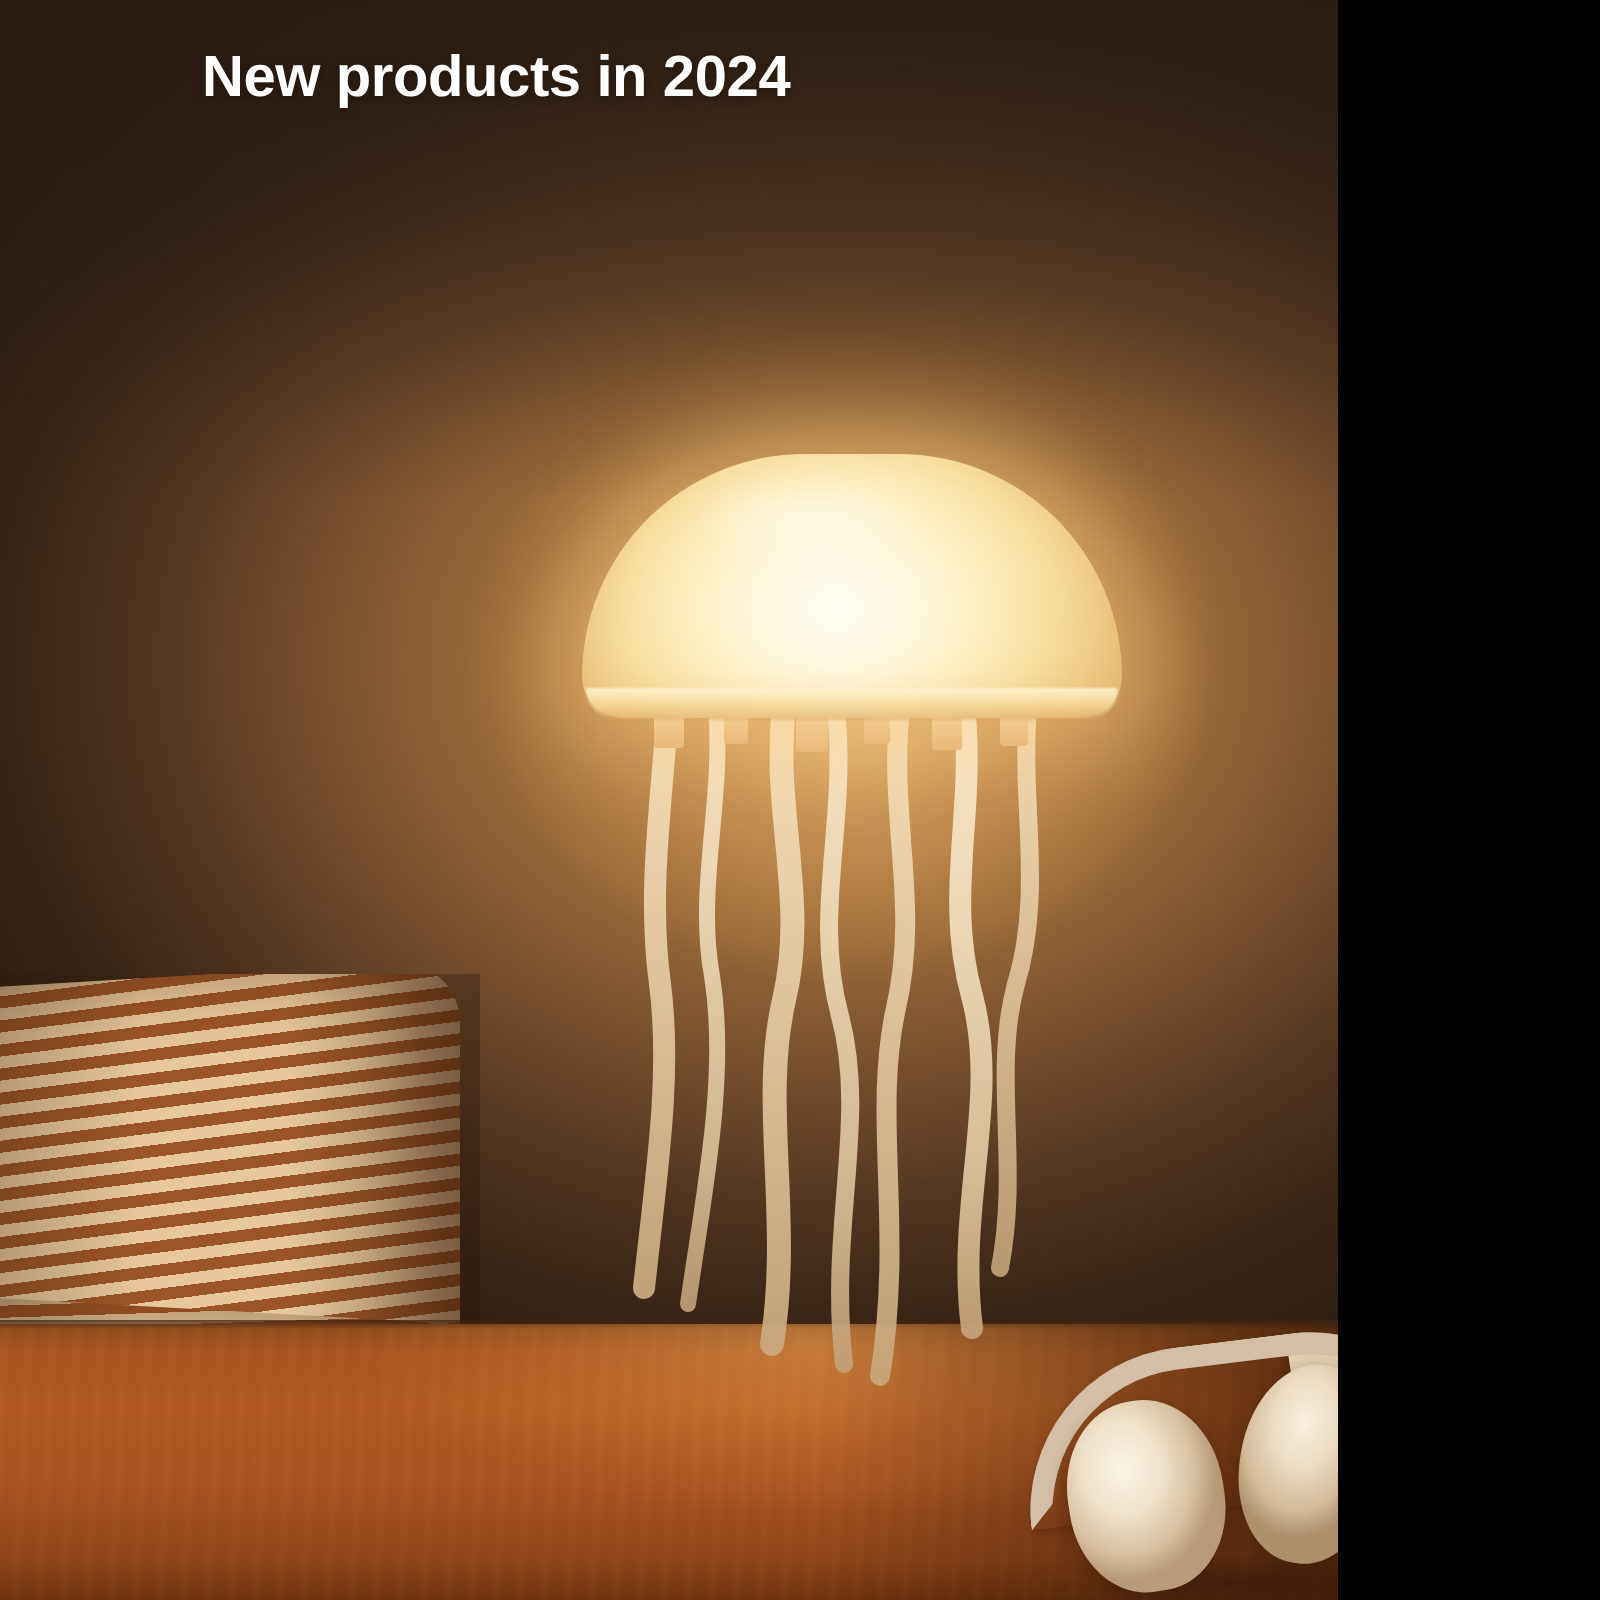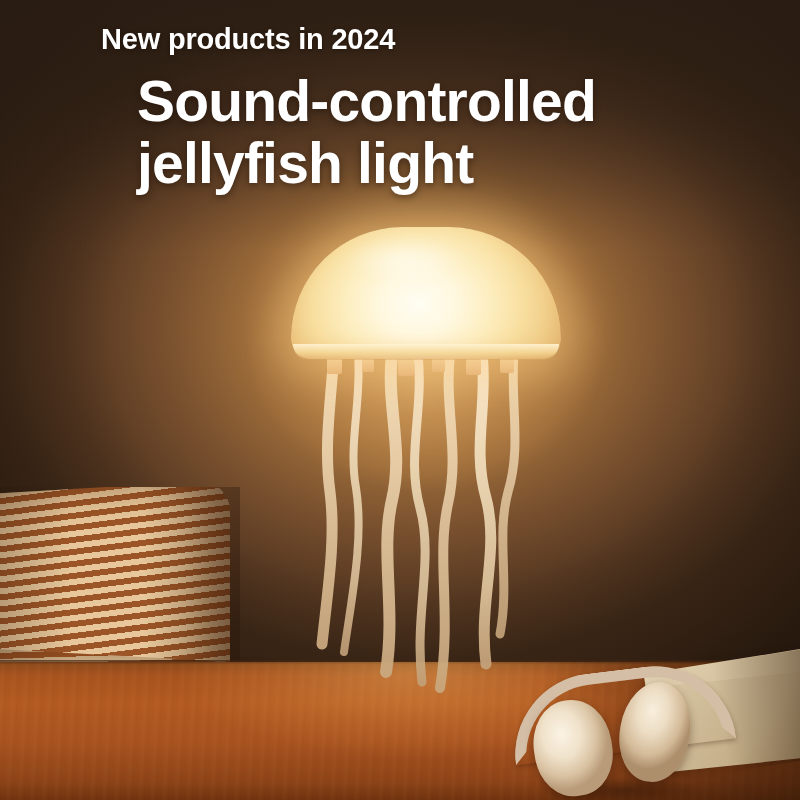--- a/index.html
+++ b/index.html
@@ -3,21 +3,21 @@
 <meta charset="utf-8">
 <title>Sound-controlled jellyfish light</title>
 <style>
   html, body {
     margin: 0;
     padding: 0;
     background: #000;
   }
   .stage {
     position: relative;
-    width: 800px;
+    width: 669px;
     height: 800px;
     overflow: hidden;
     font-family: "Liberation Sans", "DejaVu Sans", sans-serif;
     background: #6b4626;
     user-select: none;
   }
 
   
   .wall {
     position: absolute;
@@ -403,20 +403,16 @@
   <div class="stub" style="left:432px;top:352px;width:13px;height:20px;"></div>
   <div class="stub" style="left:466px;top:352px;width:15px;height:23px;"></div>
   <div class="stub" style="left:500px;top:352px;width:14px;height:21px;"></div>
 
   <div class="dome"></div>
   <div class="dome-topgloss"></div>
   <div class="dome-rim"></div>
 
   <div class="eyebrow">New products in 2024</div>
 
-  <div class="headline">
-    <span class="l1">Sound-controlled</span>
-    <span class="l2">jellyfish light</span>
-  </div>
 
 
 
 </div>
 
 </body></html>

